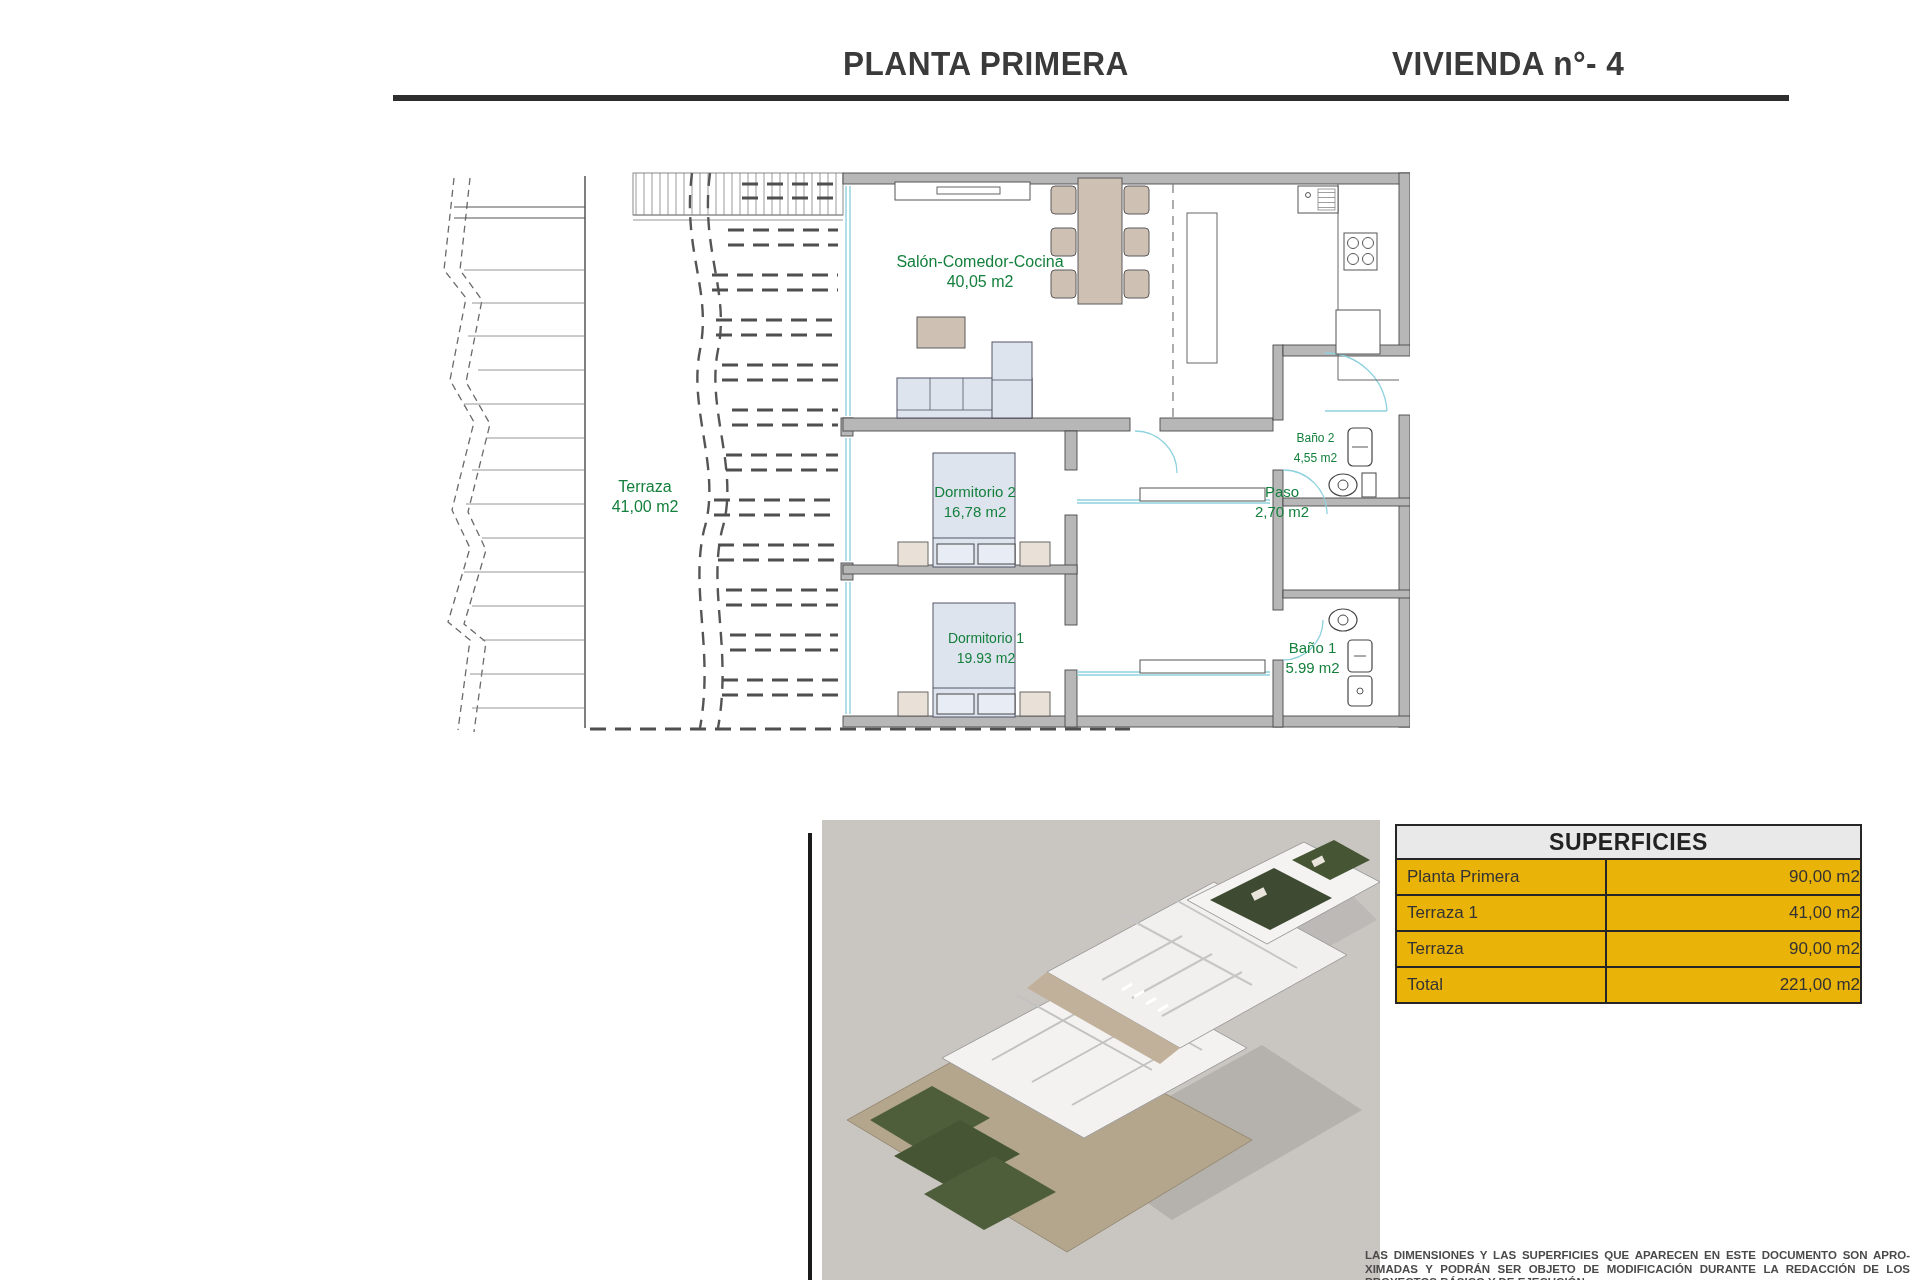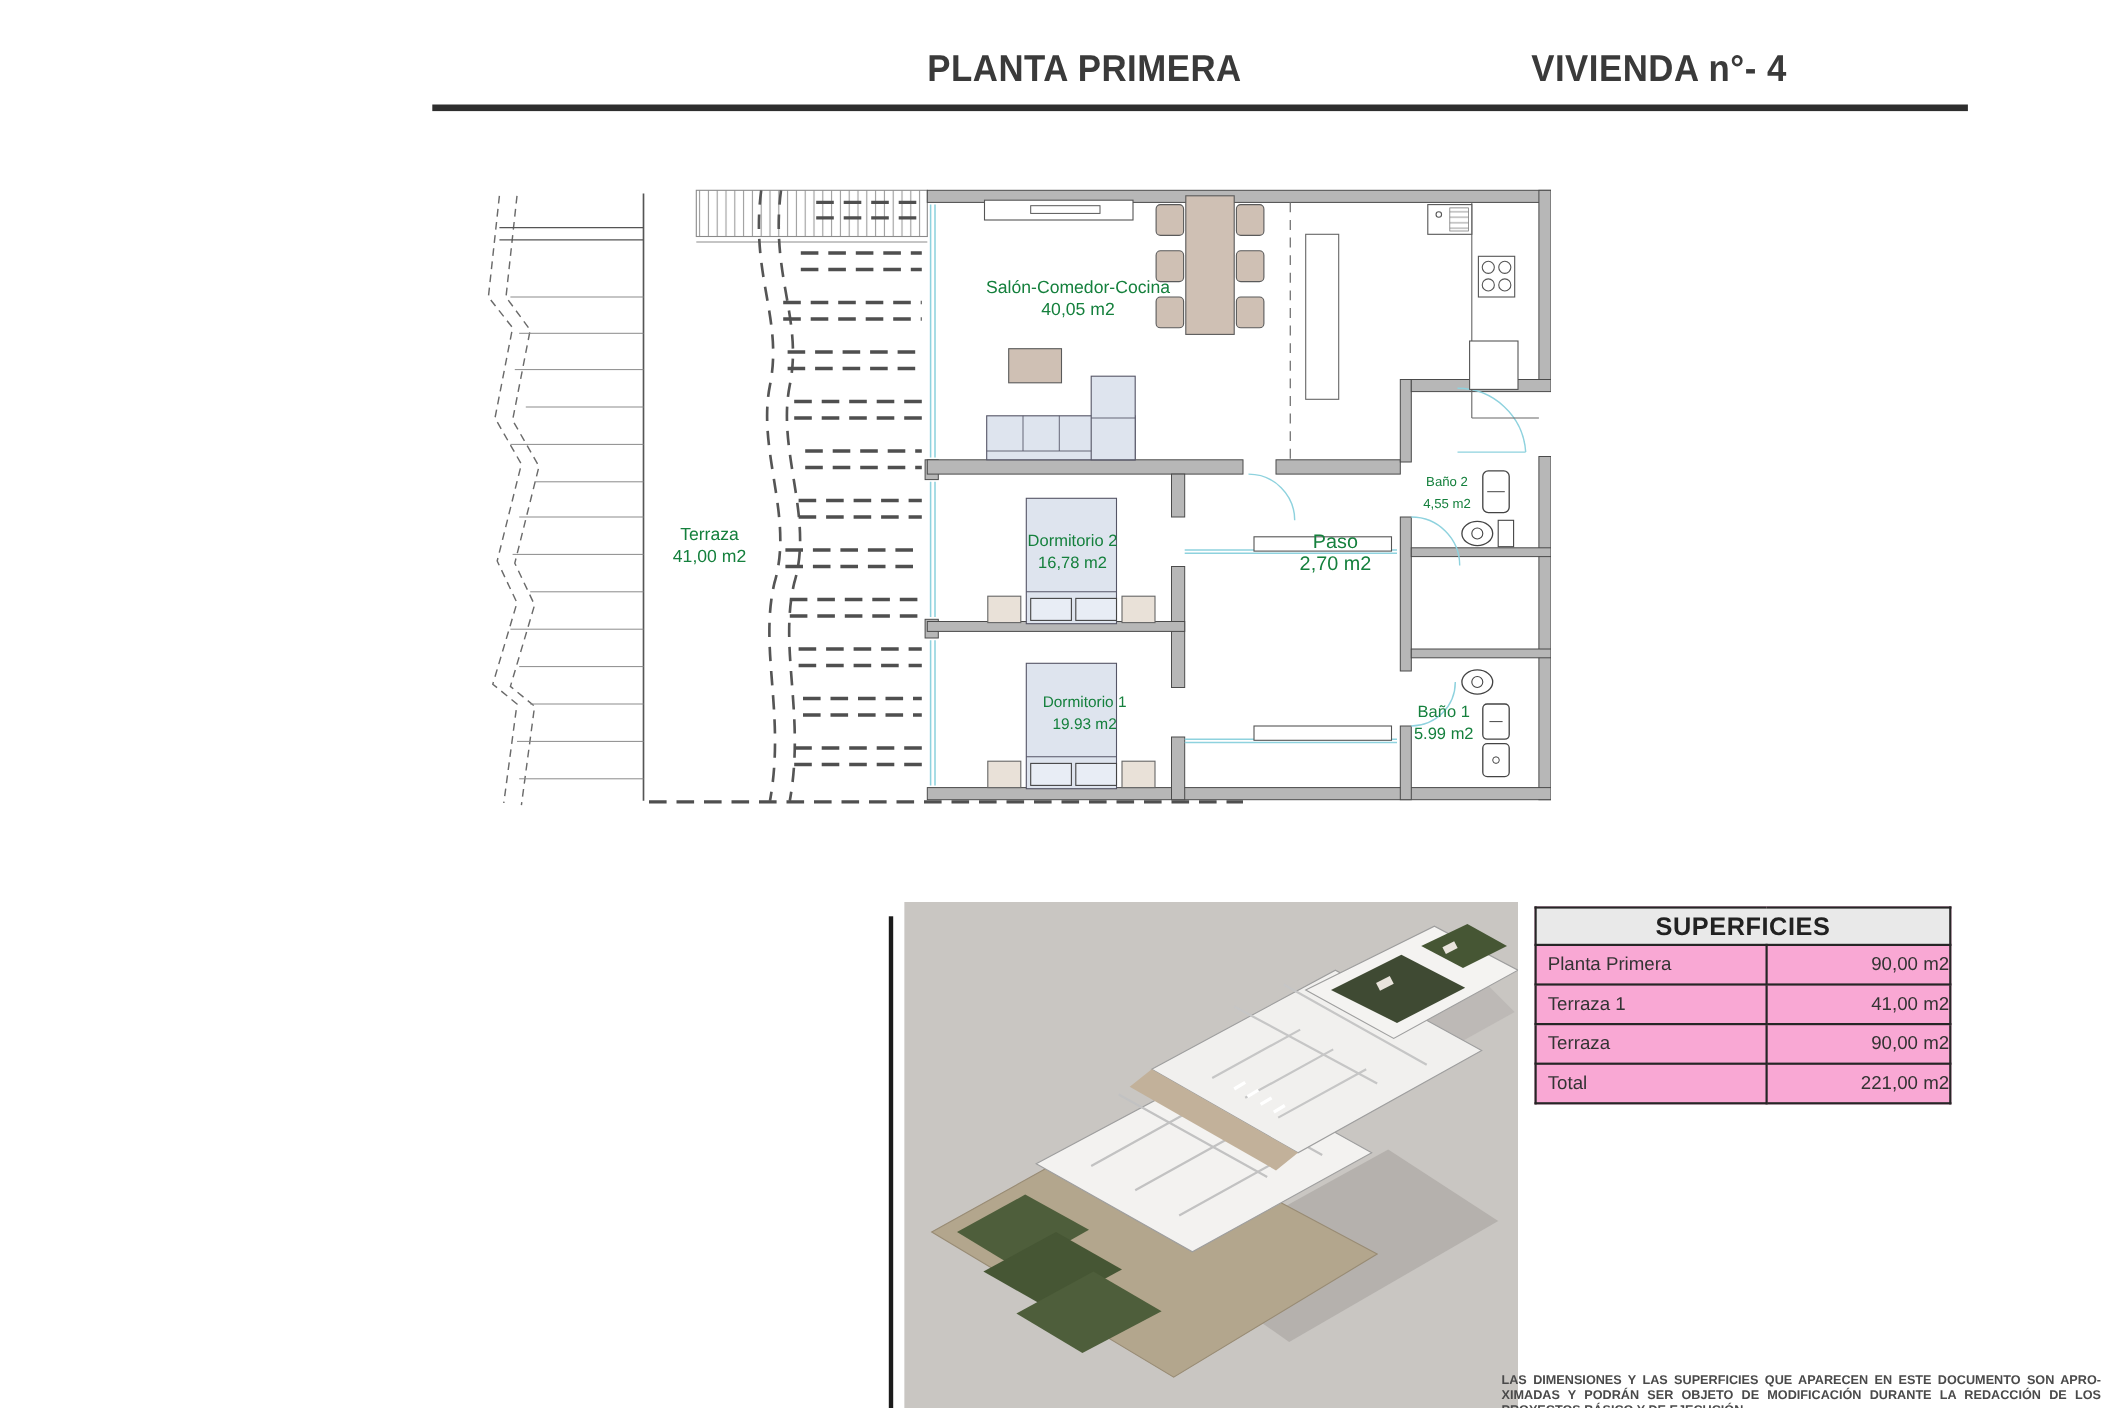--- a/index.html
+++ b/index.html
@@ -13,22 +13,22 @@
            transform:scaleX(0.93); transform-origin:left; white-space:nowrap; }
   #title-rule { left:393px; top:95px; width:1396px; height:6px; background:#2e2e2e; }
 
   
   #plan { left:440px; top:170px; width:970px; height:570px; }
   .room-label { position:absolute; text-align:center; color:#15803d; font-size:16px;
                 line-height:20px; }
   .room-label .rn { white-space:nowrap; }
 
   
-  #surf-table { left:1395px; top:824px; width:379px; border:2px solid #262626;
-                border-collapse:collapse; background:#f9a8d4; }
+  #surf-table { left:1395px; top:824px; width:467px; border:2px solid #262626;
+                border-collapse:collapse; background:#eab308; }
   #surf-table th { background:#e9e9e9; border:2px solid #262626; height:34px;
                    font-size:23px; font-weight:600; color:#222; letter-spacing:0.5px; }
   #surf-table td { border:2px solid #262626; height:36px; font-size:17px; color:#333; }
   #surf-table td.lbl { width:210px; padding-left:10px; text-align:left; }
   #surf-table td.val { text-align:right; }
 
   
   #render-line { left:808px; top:833px; width:4px; height:447px; background:#1b1b1b; }
   #render { left:822px; top:820px; width:558px; height:460px; }
 
@@ -223,21 +223,21 @@
       <div>41,00 m2</div>
     </div>
     <div class="room-label" style="left:475px; top:312px; width:120px; font-size:15px;">
       <div class="rn">Dormitorio 2</div>
       <div>16,78 m2</div>
     </div>
     <div class="room-label" style="left:486px; top:458px; width:120px; font-size:14px;">
       <div class="rn">Dormitorio 1</div>
       <div>19.93 m2</div>
     </div>
-    <div class="room-label" style="left:724px; top:312px; width:100px; font-size:18px;">
+    <div class="room-label" style="left:792px; top:312px; width:100px; font-size:15px;">
       <div class="rn">Paso</div>
       <div>2,70 m2</div>
     </div>
     <div class="room-label" style="left:828px; top:258px; width:95px; font-size:12px;">
       <div class="rn">Baño 2</div>
       <div>4,55 m2</div>
     </div>
     <div class="room-label" style="left:825px; top:468px; width:95px; font-size:15px;">
       <div class="rn">Baño 1</div>
       <div>5.99 m2</div>

